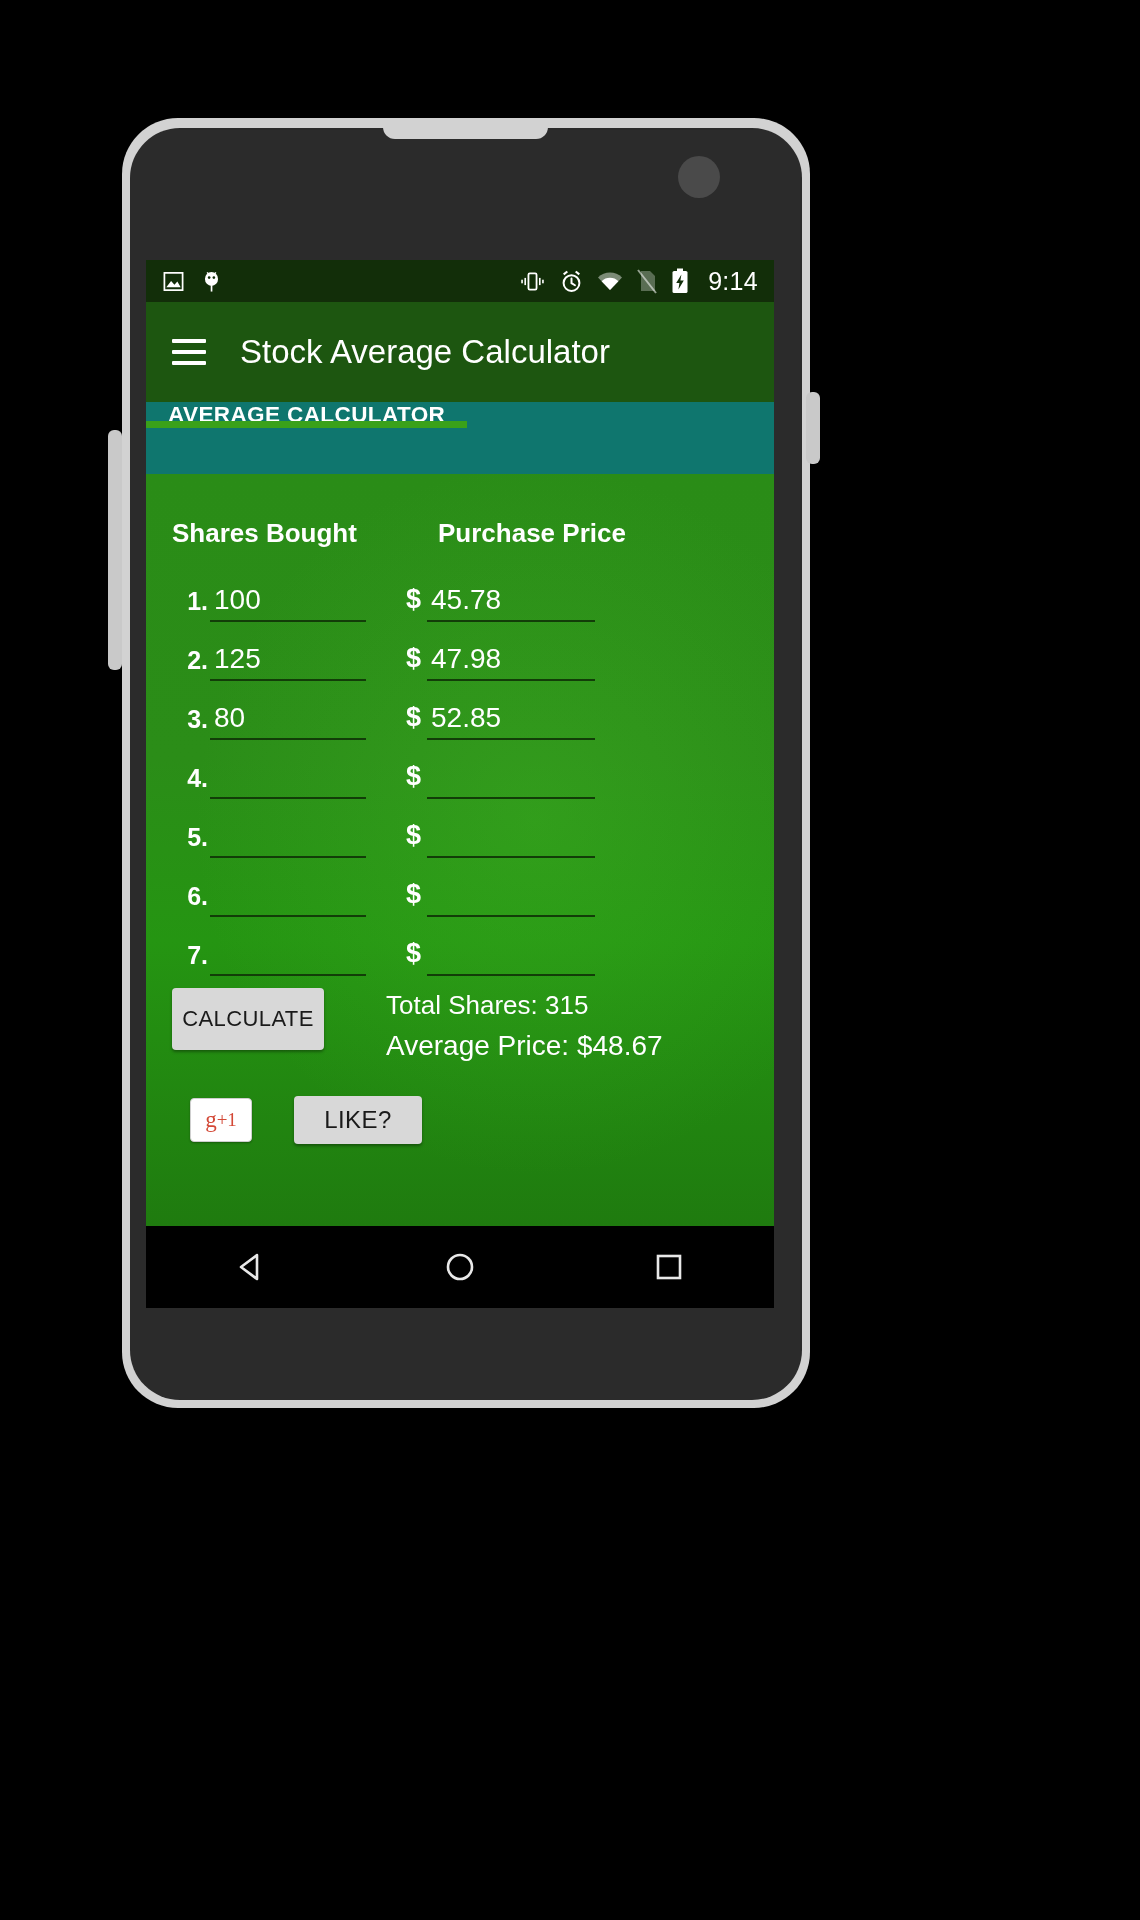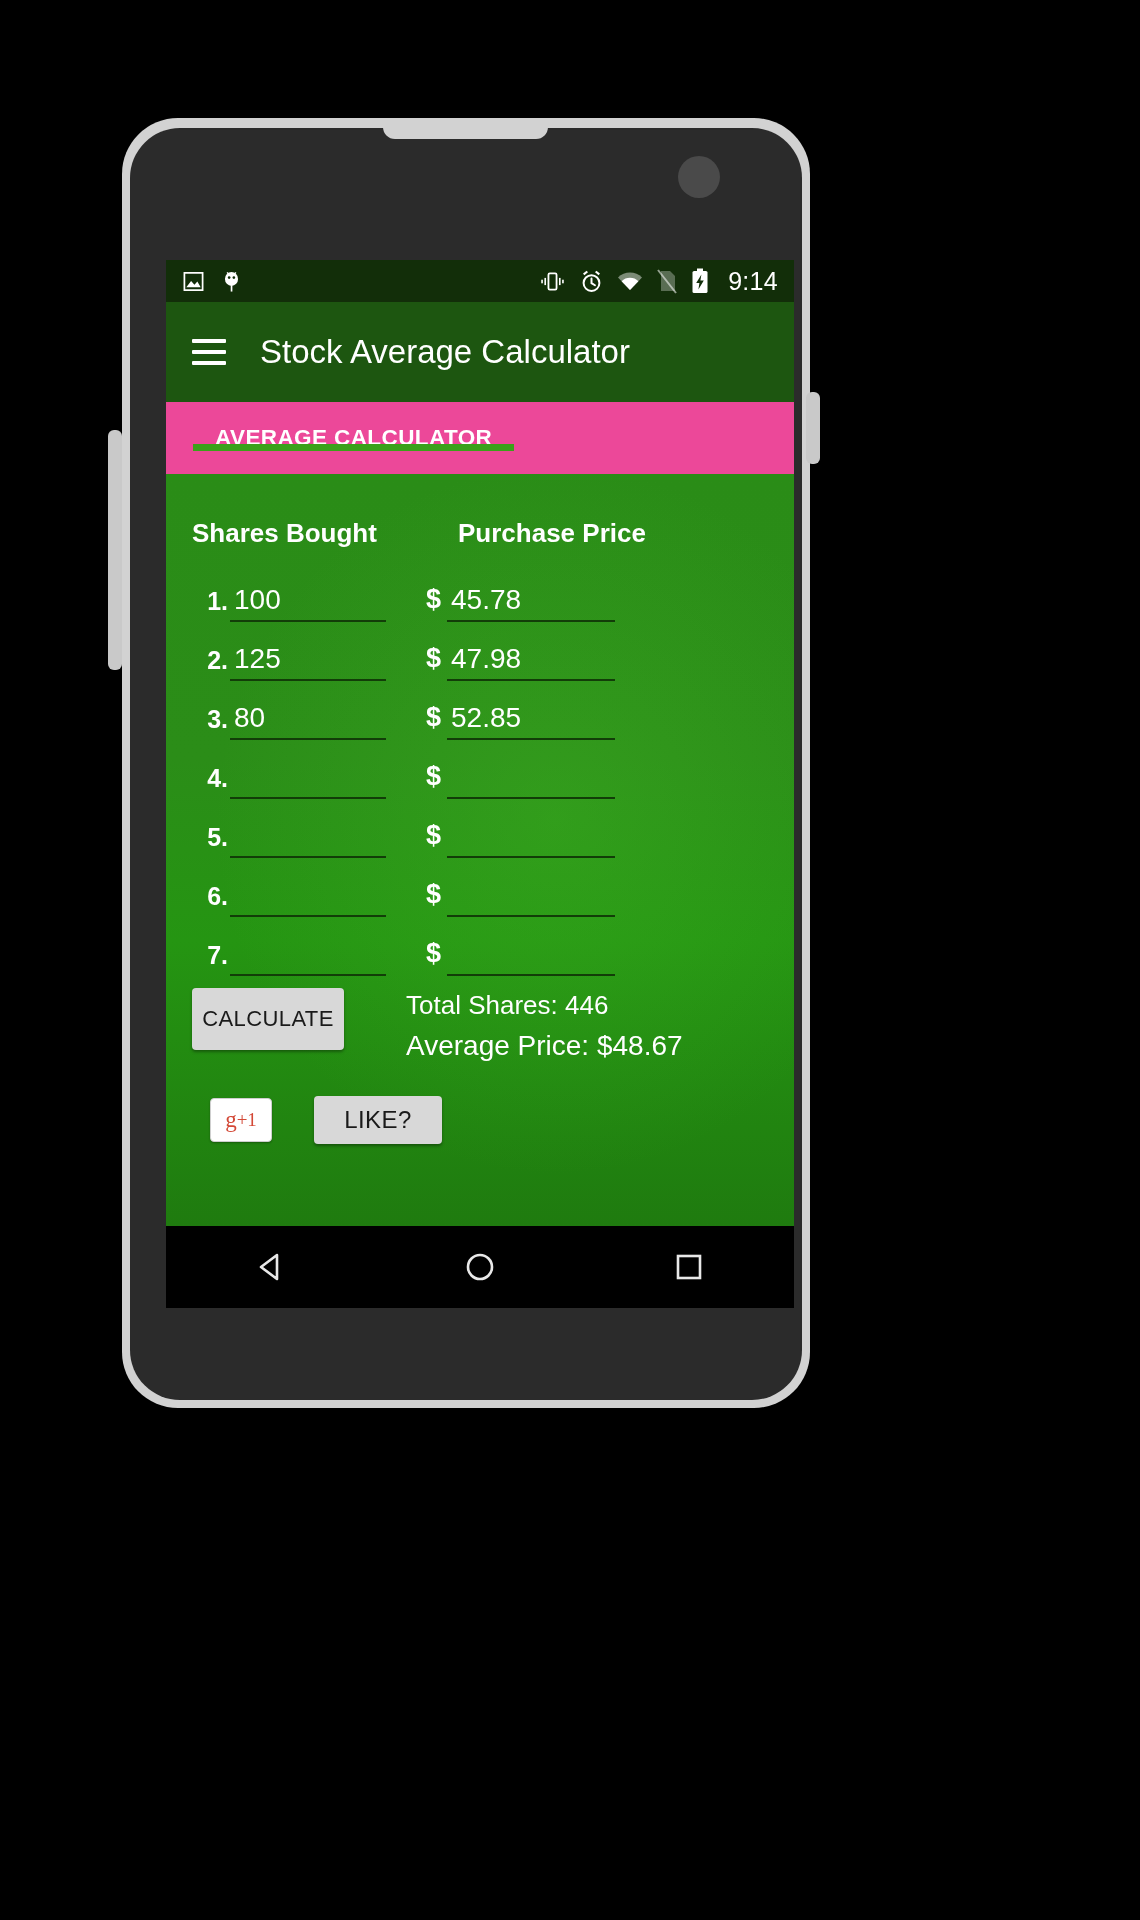--- a/index.html
+++ b/index.html
@@ -74,21 +74,21 @@
     top: 156px;
     width: 42px;
     height: 42px;
     border-radius: 50%;
     background: #4a4a4a;
   }
 
   
   .screen {
     position: absolute;
-    left: 166px;
+    left: 146px;
     top: 260px;
     width: 628px;
     height: 1048px;
     background: #000;
     overflow: hidden;
   }
 
   
   .status-bar {
     position: relative;
@@ -131,25 +131,24 @@
     color: #ffffff;
     font-size: 33px;
     margin-left: 34px;
     font-weight: normal;
     white-space: nowrap;
   }
 
   
   .tabs {
     height: 72px;
-    background: #ec4899;
-    display: flex;
-    align-items: center;
-    position: relative;
-    padding-left: 27px;
+    background: #0f766e;
+    display: flex;
+    align-items: flex-start;
+    position: relative;
   }
   .tab {
     display: flex;
     align-items: center;
     color: #ffffff;
     font-size: 22.5px;
     font-weight: bold;
     letter-spacing: 0.4px;
     padding: 0 22px;
     position: relative;
@@ -458,21 +457,21 @@
           <div class="field shares"></div>
           <div class="dollar">$</div>
           <div class="field price"></div>
         </div>
 
       </div>
 
       <div class="action-area">
         <button class="calc-btn">CALCULATE</button>
         <div class="results">
-          <div class="total-shares">Total Shares: 446</div>
+          <div class="total-shares">Total Shares: 315</div>
           <div class="avg-price">Average Price: $48.67</div>
         </div>
       </div>
 
       <div class="social-row">
         <div class="gplus">
           <span class="g">g</span>
             <span class="plus">+1</span>
         </div>
         <button class="like-btn">LIKE?</button>

